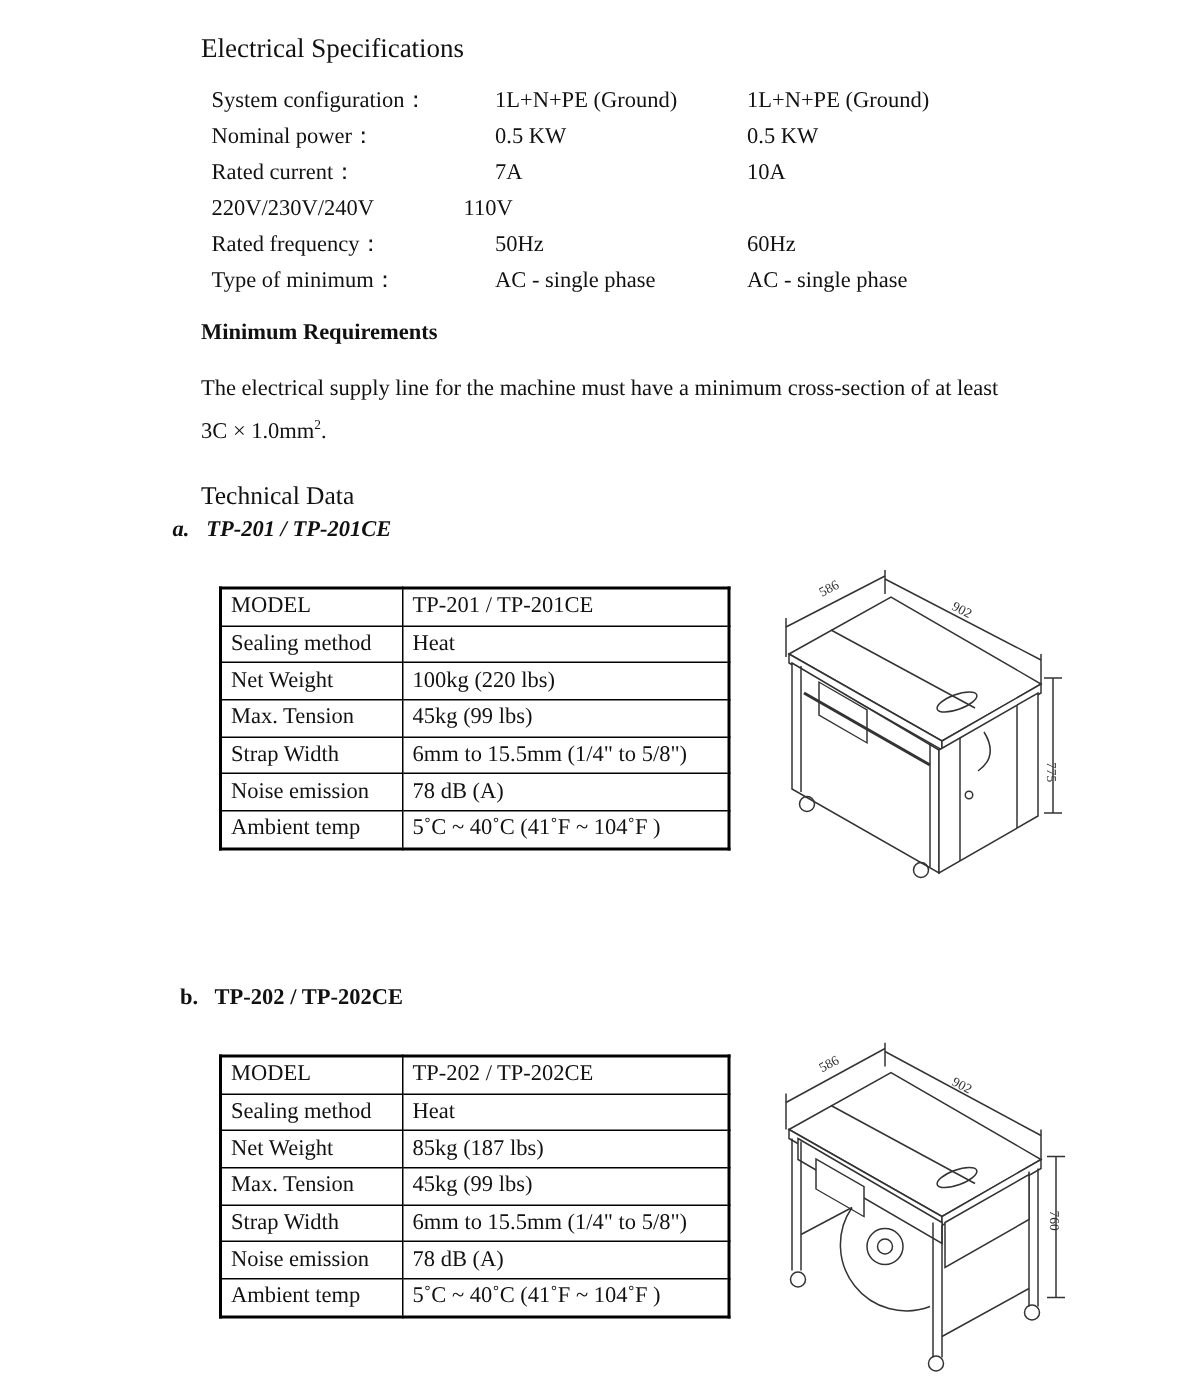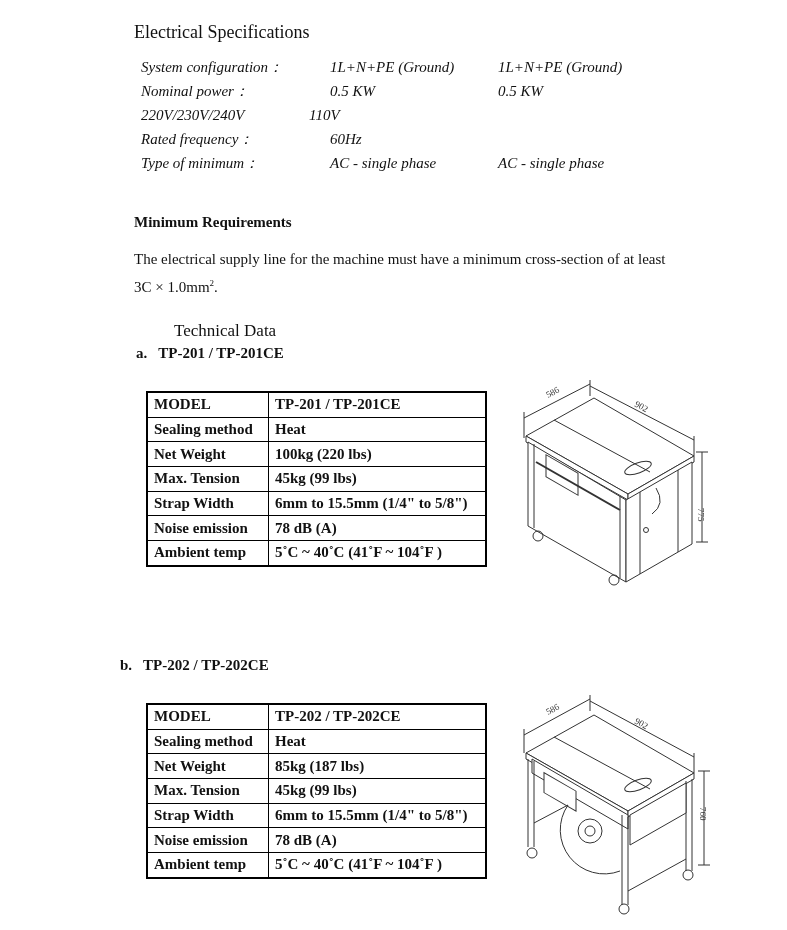--- a/index.html
+++ b/index.html
@@ -1,23 +1,23 @@
 <!DOCTYPE html>
 <html><head>
 <meta charset="utf-8">
 <style>
   html, body { margin:0; padding:0; background:#ffffff; }
   body { width:787px; height:930px; position:relative; overflow:hidden;
          font-family:"Liberation Serif", "DejaVu Serif", serif; color:#111; }
   .abs { position:absolute; }
   .h1 { font-weight:normal; font-size:18px; }
   .h2 { font-weight:bold; font-size:15px; }
-  .spec-label, .spec-val { font-size:15px; line-height:24px; white-space:nowrap;font-style:italic; }
+  .spec-label, .spec-val { font-size:15px; line-height:24px; white-space:nowrap; }
   .para { font-size:15px; line-height:24px; }
-  table.tech { border-collapse:collapse; font-size:15px;font-weight:bold; }
+  table.tech { border-collapse:collapse; font-size:15px; }
   table.tech td { border:1px solid #000; padding:0 6px; height:23.7px; line-height:23px; white-space:nowrap; }
   table.tech { border:2px solid #000; }
   table.tech td.c1 { width:108px; }
   table.tech td.c2 { width:204px; }
   svg { position:absolute; }
 </style>
 </head>
 <body>
 
 <div class="abs h1" style="left:134px;top:22px;">Electrical Specifications</div>
@@ -27,43 +27,49 @@
     <div class="spec-label" style="width:189px">System configuration：</div>
     <div class="spec-val" style="width:168px">1L+N+PE (Ground)</div>
     <div class="spec-val">1L+N+PE (Ground)</div>
   </div>
   <div style="display:flex">
     <div class="spec-label" style="width:189px">Nominal power：</div>
     <div class="spec-val" style="width:168px">0.5 KW</div>
     <div class="spec-val">0.5 KW</div>
   </div>
   <div style="display:flex">
+    <div class="spec-label" style="width:189px">Rated current：</div>
+    <div class="spec-val" style="width:168px">7A</div>
+    <div class="spec-val">10A</div>
+  </div>
+  <div style="display:flex">
     <div class="spec-val" style="width:168px">220V/230V/240V</div>
     <div class="spec-val">110V</div>
   </div>
   <div style="display:flex">
     <div class="spec-label" style="width:189px">Rated frequency：</div>
+    <div class="spec-val" style="width:168px">50Hz</div>
     <div class="spec-val">60Hz</div>
   </div>
   <div style="display:flex">
     <div class="spec-label" style="width:189px">Type of minimum：</div>
     <div class="spec-val" style="width:168px">AC - single phase</div>
     <div class="spec-val">AC - single phase</div>
   </div>
 </div>
 
 <div class="abs h2" style="left:134px;top:214px;">Minimum Requirements</div>
 <div class="abs para" style="left:134px;top:247px;white-space:nowrap;">
   <div>The electrical supply line for the machine must have a minimum cross-section of at least</div>
   <div><span>3C × 1.0mm</span><sup style="font-size:9px">2</sup><span>.</span></div>
 </div>
 
-<div class="abs h1" style="left:134px;top:321px;font-size:17px;margin-left:40px;">Technical Data</div>
-
-<div class="abs h2" style="left:136px;top:345px;white-space:pre;">a.   TP-201 / TP-201CE</div>
+<div class="abs h1" style="left:134px;top:321px;font-size:17px;">Technical Data</div>
+
+<div class="abs h2" style="left:115px;top:345px;white-space:pre;font-style:italic;">a.   TP-201 / TP-201CE</div>
 
 <table class="tech abs" style="left:146px;top:391px;">
   <tbody>
       <tr>
         <td class="c1">MODEL</td>
         <td class="c2">TP-201 / TP-201CE</td>
       </tr>
   <tr>
         <td class="c1">Sealing method</td>
         <td class="c2">Heat</td>

